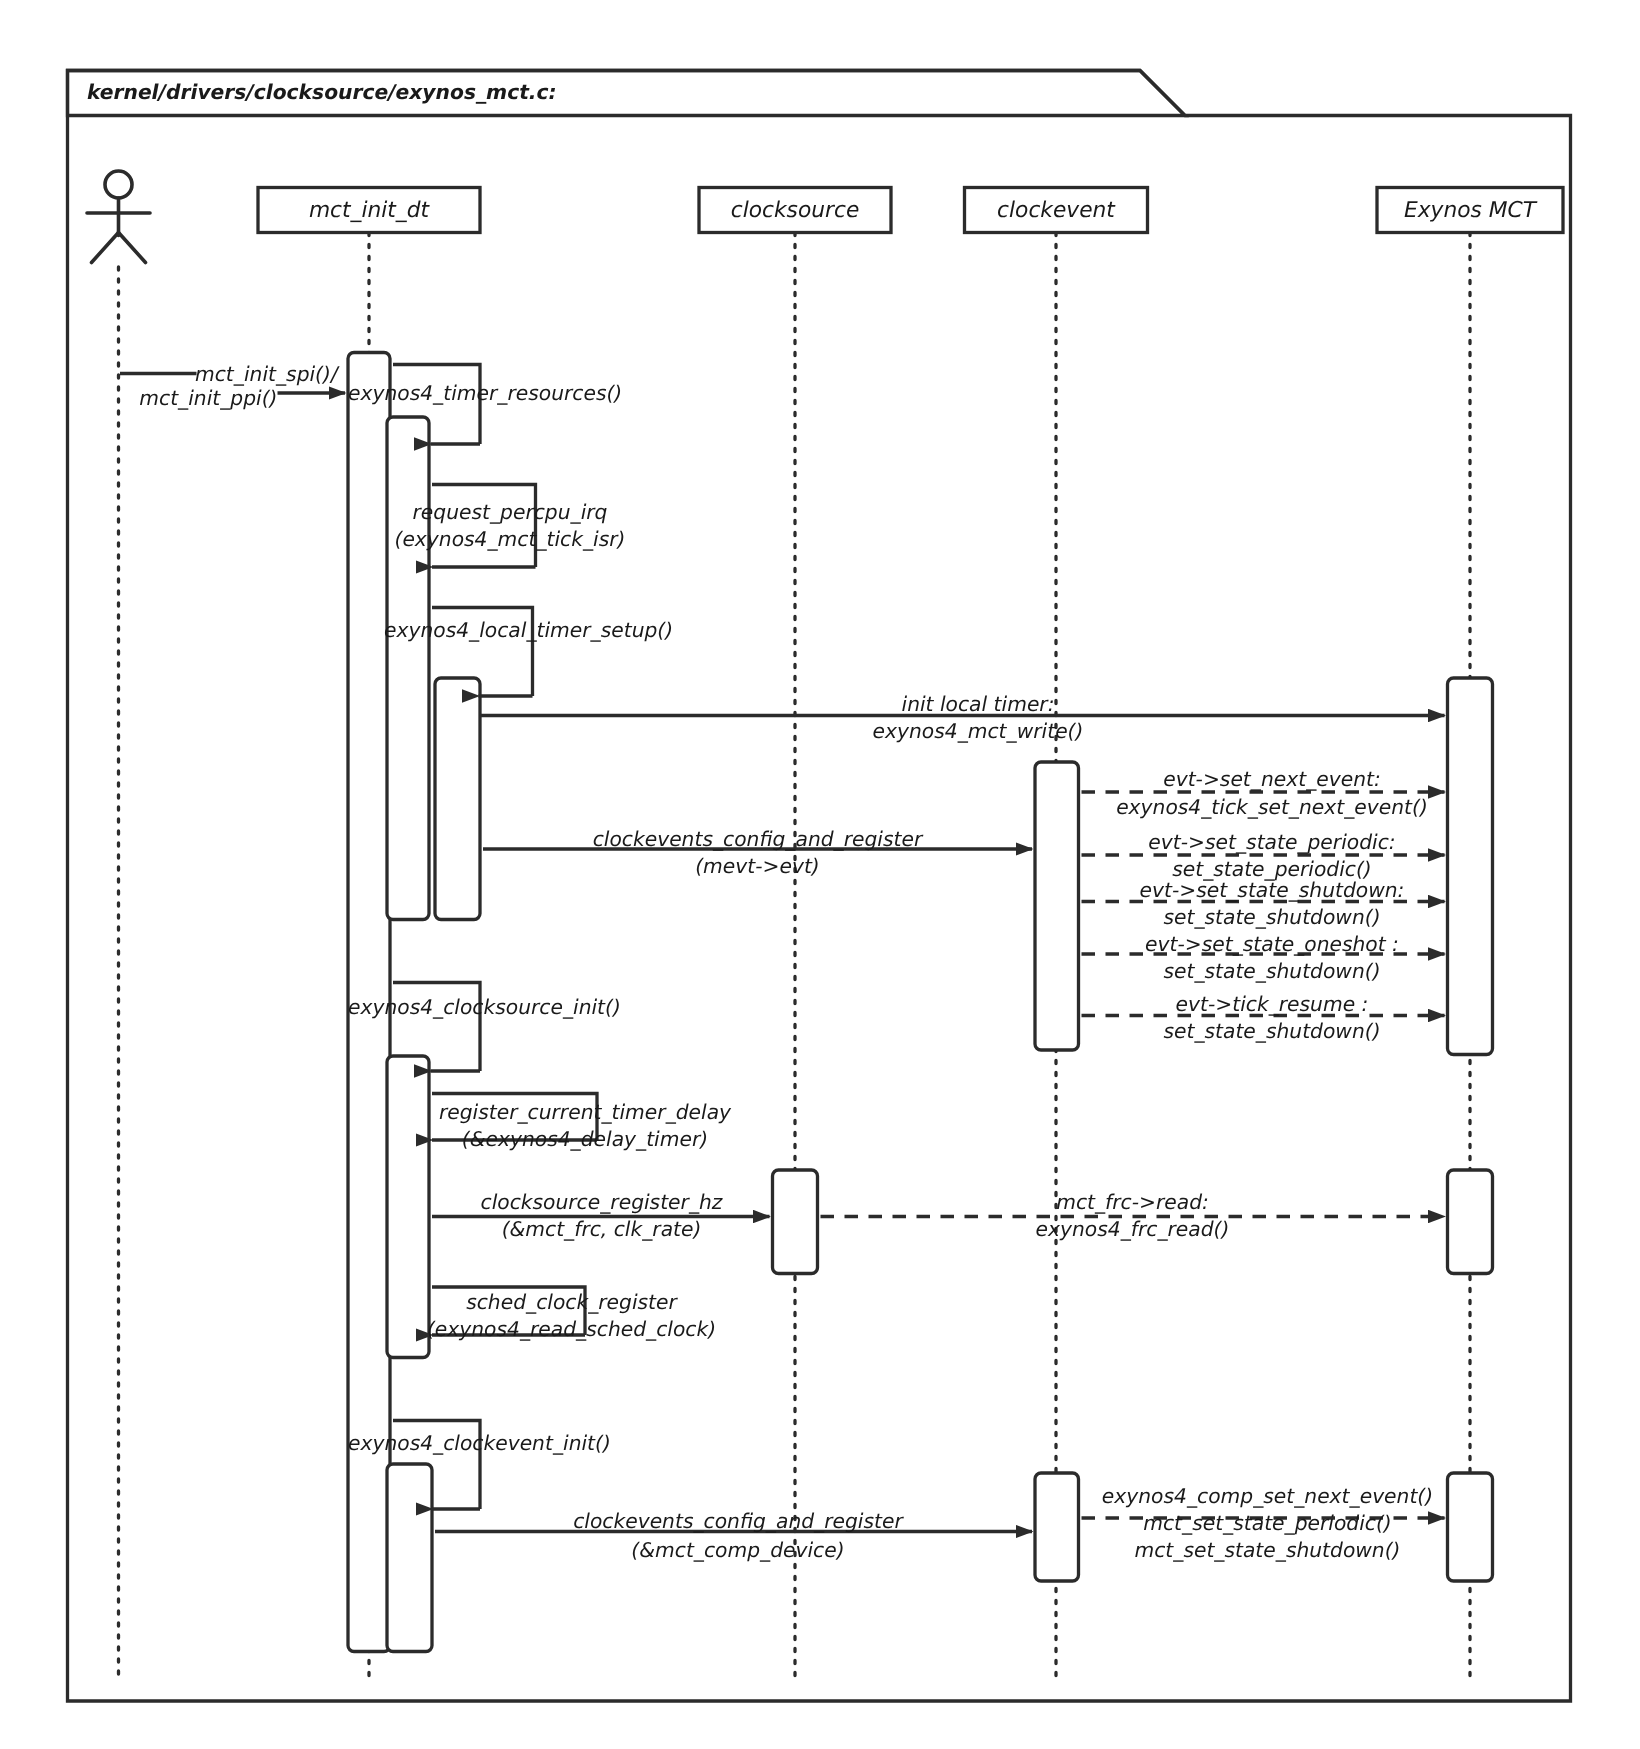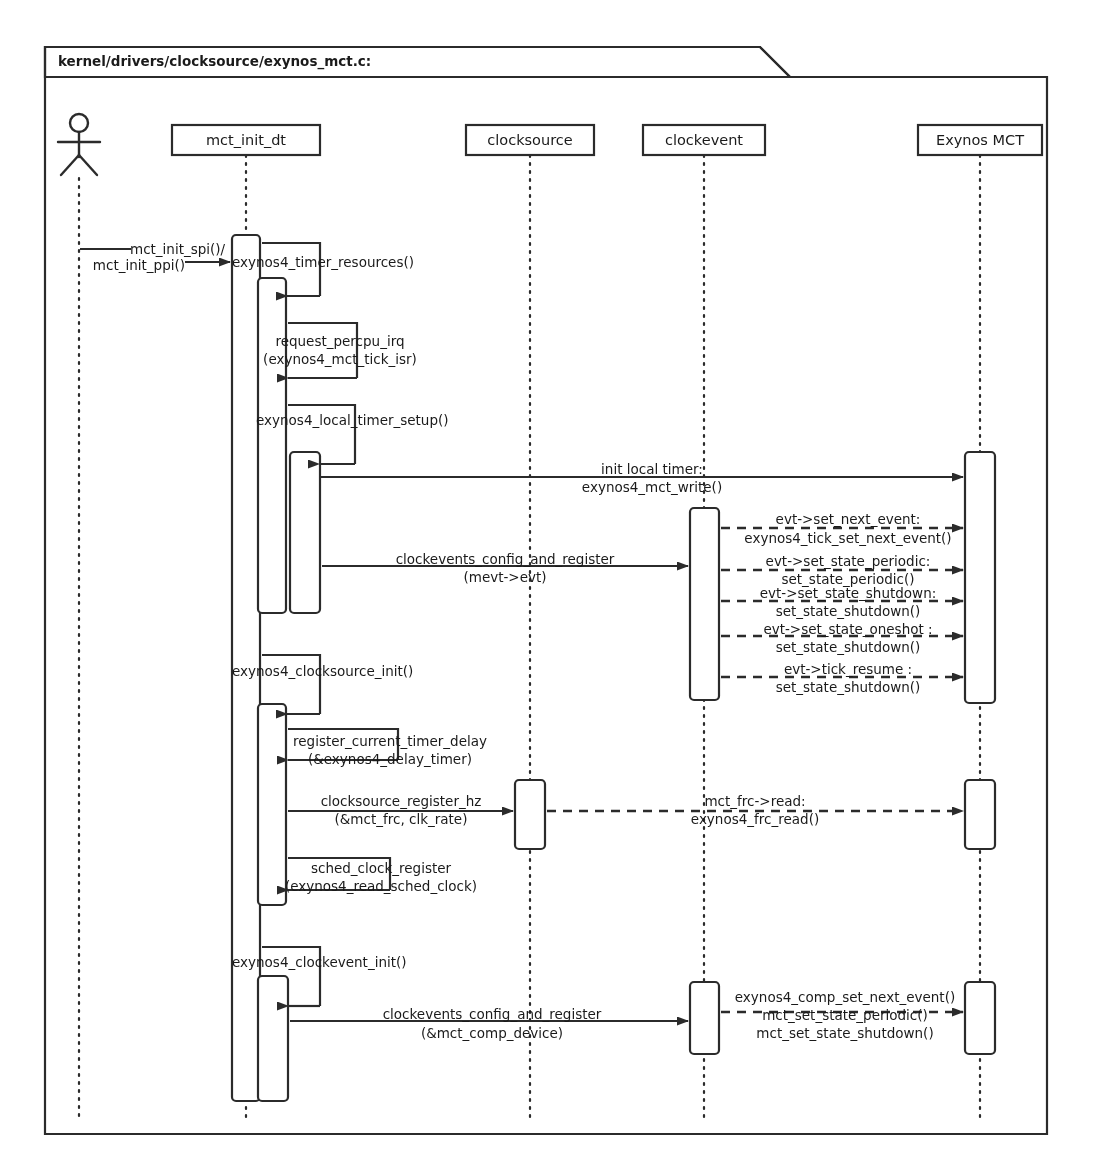--- a/index.html
+++ b/index.html
@@ -1,17 +1,17 @@
 <!DOCTYPE html>
 <html><head>
 <meta charset="utf-8">
 <style>
   html,body{margin:0;padding:0;background:#ffffff;}
   body{width:1093px;height:1166px;font-family:"DejaVu Sans","Liberation Sans",sans-serif;}
-  #diagram-root{position:relative;width:871px;height:1166px;}
+  #diagram-root{position:relative;width:871px;height:1166px;font-style:italic;}
   svg{display:block;}
   .lifeline{stroke:#2b2b2b;stroke-width:2.2;stroke-dasharray:2 6;stroke-linecap:round;fill:none;}
   .box{fill:#ffffff;stroke:#2b2b2b;stroke-width:2.2;}
   .act{fill:#ffffff;stroke:#2b2b2b;stroke-width:2.2;rx:4;ry:4;}
   .msg{stroke:#2b2b2b;stroke-width:2.2;fill:none;}
   .msgd{stroke:#2b2b2b;stroke-width:2.4;fill:none;stroke-dasharray:9 7;}
   .frame{fill:none;stroke:#2b2b2b;stroke-width:2.2;}
   .ttl{font-size:13.5px;font-weight:bold;fill:#1a1a1a;}
   .pname{font-size:14.5px;fill:#1a1a1a;}
   .lbl{font-size:13.5px;fill:#1a1a1a;}

